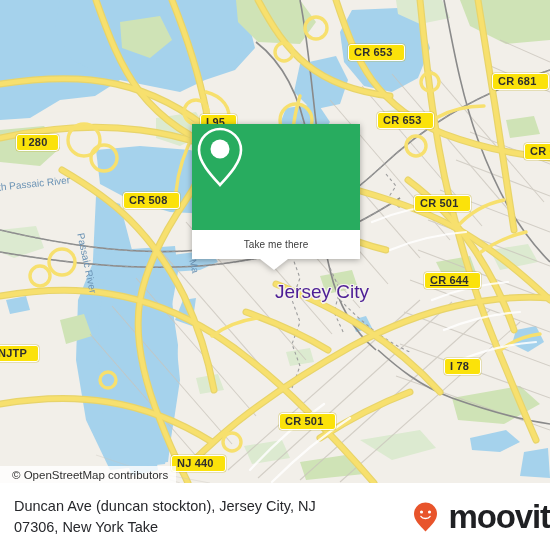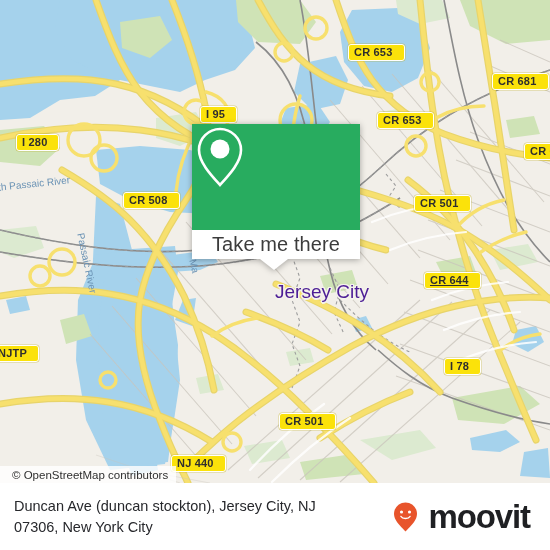--- a/index.html
+++ b/index.html
@@ -29,35 +29,35 @@
     font-style:normal;}
   .water-label.rot{transform-origin:0 0;}
 
   
   .popup{position:absolute;left:192px;top:124px;width:168px;
          filter:drop-shadow(0 1px 3px rgba(0,0,0,.32));}
   .popup-body{width:168px;height:106px;background:#28ac5f;
               display:flex;align-items:center;justify-content:center;}
   .popup-foot{width:168px;height:29px;background:#fff;
               display:flex;align-items:center;justify-content:center;}
-  .popup-foot-label{font-size:20px;color:#3c3c3c;letter-spacing:.1px;}
+  .popup-foot-label{font-size:10px;color:#3c3c3c;letter-spacing:.1px;}
   .popup-tail{position:absolute;left:68px;top:135px;width:0;height:0;
               border-left:14px solid transparent;border-right:14px solid transparent;
               border-top:11px solid #fff;}
 
   
   .attrib{position:absolute;left:0;top:466px;height:17px;
           background:rgba(255,255,255,.80);
           display:flex;align-items:center;padding:0 8px 0 12px;
           font-size:11.5px;color:#2f2f2f;white-space:nowrap;}
 
   
   .footer{position:absolute;left:0;top:483px;width:550px;height:67px;background:#fff;
           display:flex;align-items:center;justify-content:space-between;
-          padding:0 20px 0 14px;box-sizing:border-box;border-radius:31px;}
+          padding:0 0 0 14px;box-sizing:border-box;border-radius:31px;}
   .footer-address{font-size:14.5px;line-height:21px;color:#27282c;max-width:392px;}
   .brand{display:flex;align-items:center;gap:10px;}
   .brand-pin{width:25px;height:30px;flex:0 0 auto;}
   .brand-word{font-size:33px;font-weight:bold;color:#1f2023;letter-spacing:-1.1px;
               line-height:30px;}
 </style>
 </head>
 <body>
 
 <div class="screen">
@@ -273,21 +273,21 @@
     </svg>
 
     <div class="place-label" style="left:275px;top:281px;">Jersey City</div>
 
     <div class="water-label" style="left:-2px;top:178px;transform:rotate(-6deg);">th Passaic River</div>
     <div class="water-label rot" style="left:86px;top:232px;transform:rotate(78deg);">Passaic River</div>
     <div class="water-label rot" style="left:198px;top:258px;transform:rotate(76deg);">Ma</div>
 
     <div class="shield" style="left:348px;top:4px;">CR 653</div>
     <div class="shield" style="left:492px;top:33px;">CR 681</div>
-    <div class="shield" style="left:200px;top:66px;">I 95</div>
+    <div class="shield" style="left:200px;top:74px;">I 95</div>
     <div class="shield" style="left:377px;top:72px;">CR 653</div>
     <div class="shield" style="left:524px;top:103px;">CR 6</div>
     <div class="shield" style="left:16px;top:94px;">I 280</div>
     <div class="shield" style="left:123px;top:152px;">CR 508</div>
     <div class="shield" style="left:414px;top:155px;">CR 501</div>
     <div class="shield" style="left:424px;top:232px;text-decoration:underline;">CR 644</div>
     <div class="shield" style="left:444px;top:318px;">I 78</div>
     <div class="shield" style="left:-8px;top:305px;">NJTP</div>
     <div class="shield" style="left:279px;top:373px;">CR 501</div>
     <div class="shield" style="left:171px;top:415px;">NJ 440</div>
@@ -307,21 +307,21 @@
     </div>
 
     <div class="attrib">
       <span>© OpenStreetMap contributors</span>
     </div>
   </div>
 
   <div class="footer">
     <div class="footer-address">
       <div>Duncan Ave (duncan stockton), Jersey City, NJ</div>
-      <div>07306, New York City</div>
+      <div>07306, New York Take</div>
     </div>
     <div class="brand">
       <svg class="brand-pin" viewBox="0 0 50 60">
         <path d="M25,1 C37.7,1 48,11.3 48,24 C48,35 38,46 25,59 C12,46 2,35 2,24 C2,11.3 12.3,1 25,1 Z" fill="#e8542b"></path>
         <circle cx="17" cy="20" r="3.1" fill="#ffffff"></circle>
         <circle cx="33" cy="20" r="3.1" fill="#ffffff"></circle>
         <path d="M16,29 C19,34.5 31,34.5 34,29" fill="none" stroke="#ffffff" stroke-width="3" stroke-linecap="round"></path>
       </svg>
       <span class="brand-word">moovit</span>
     </div>

